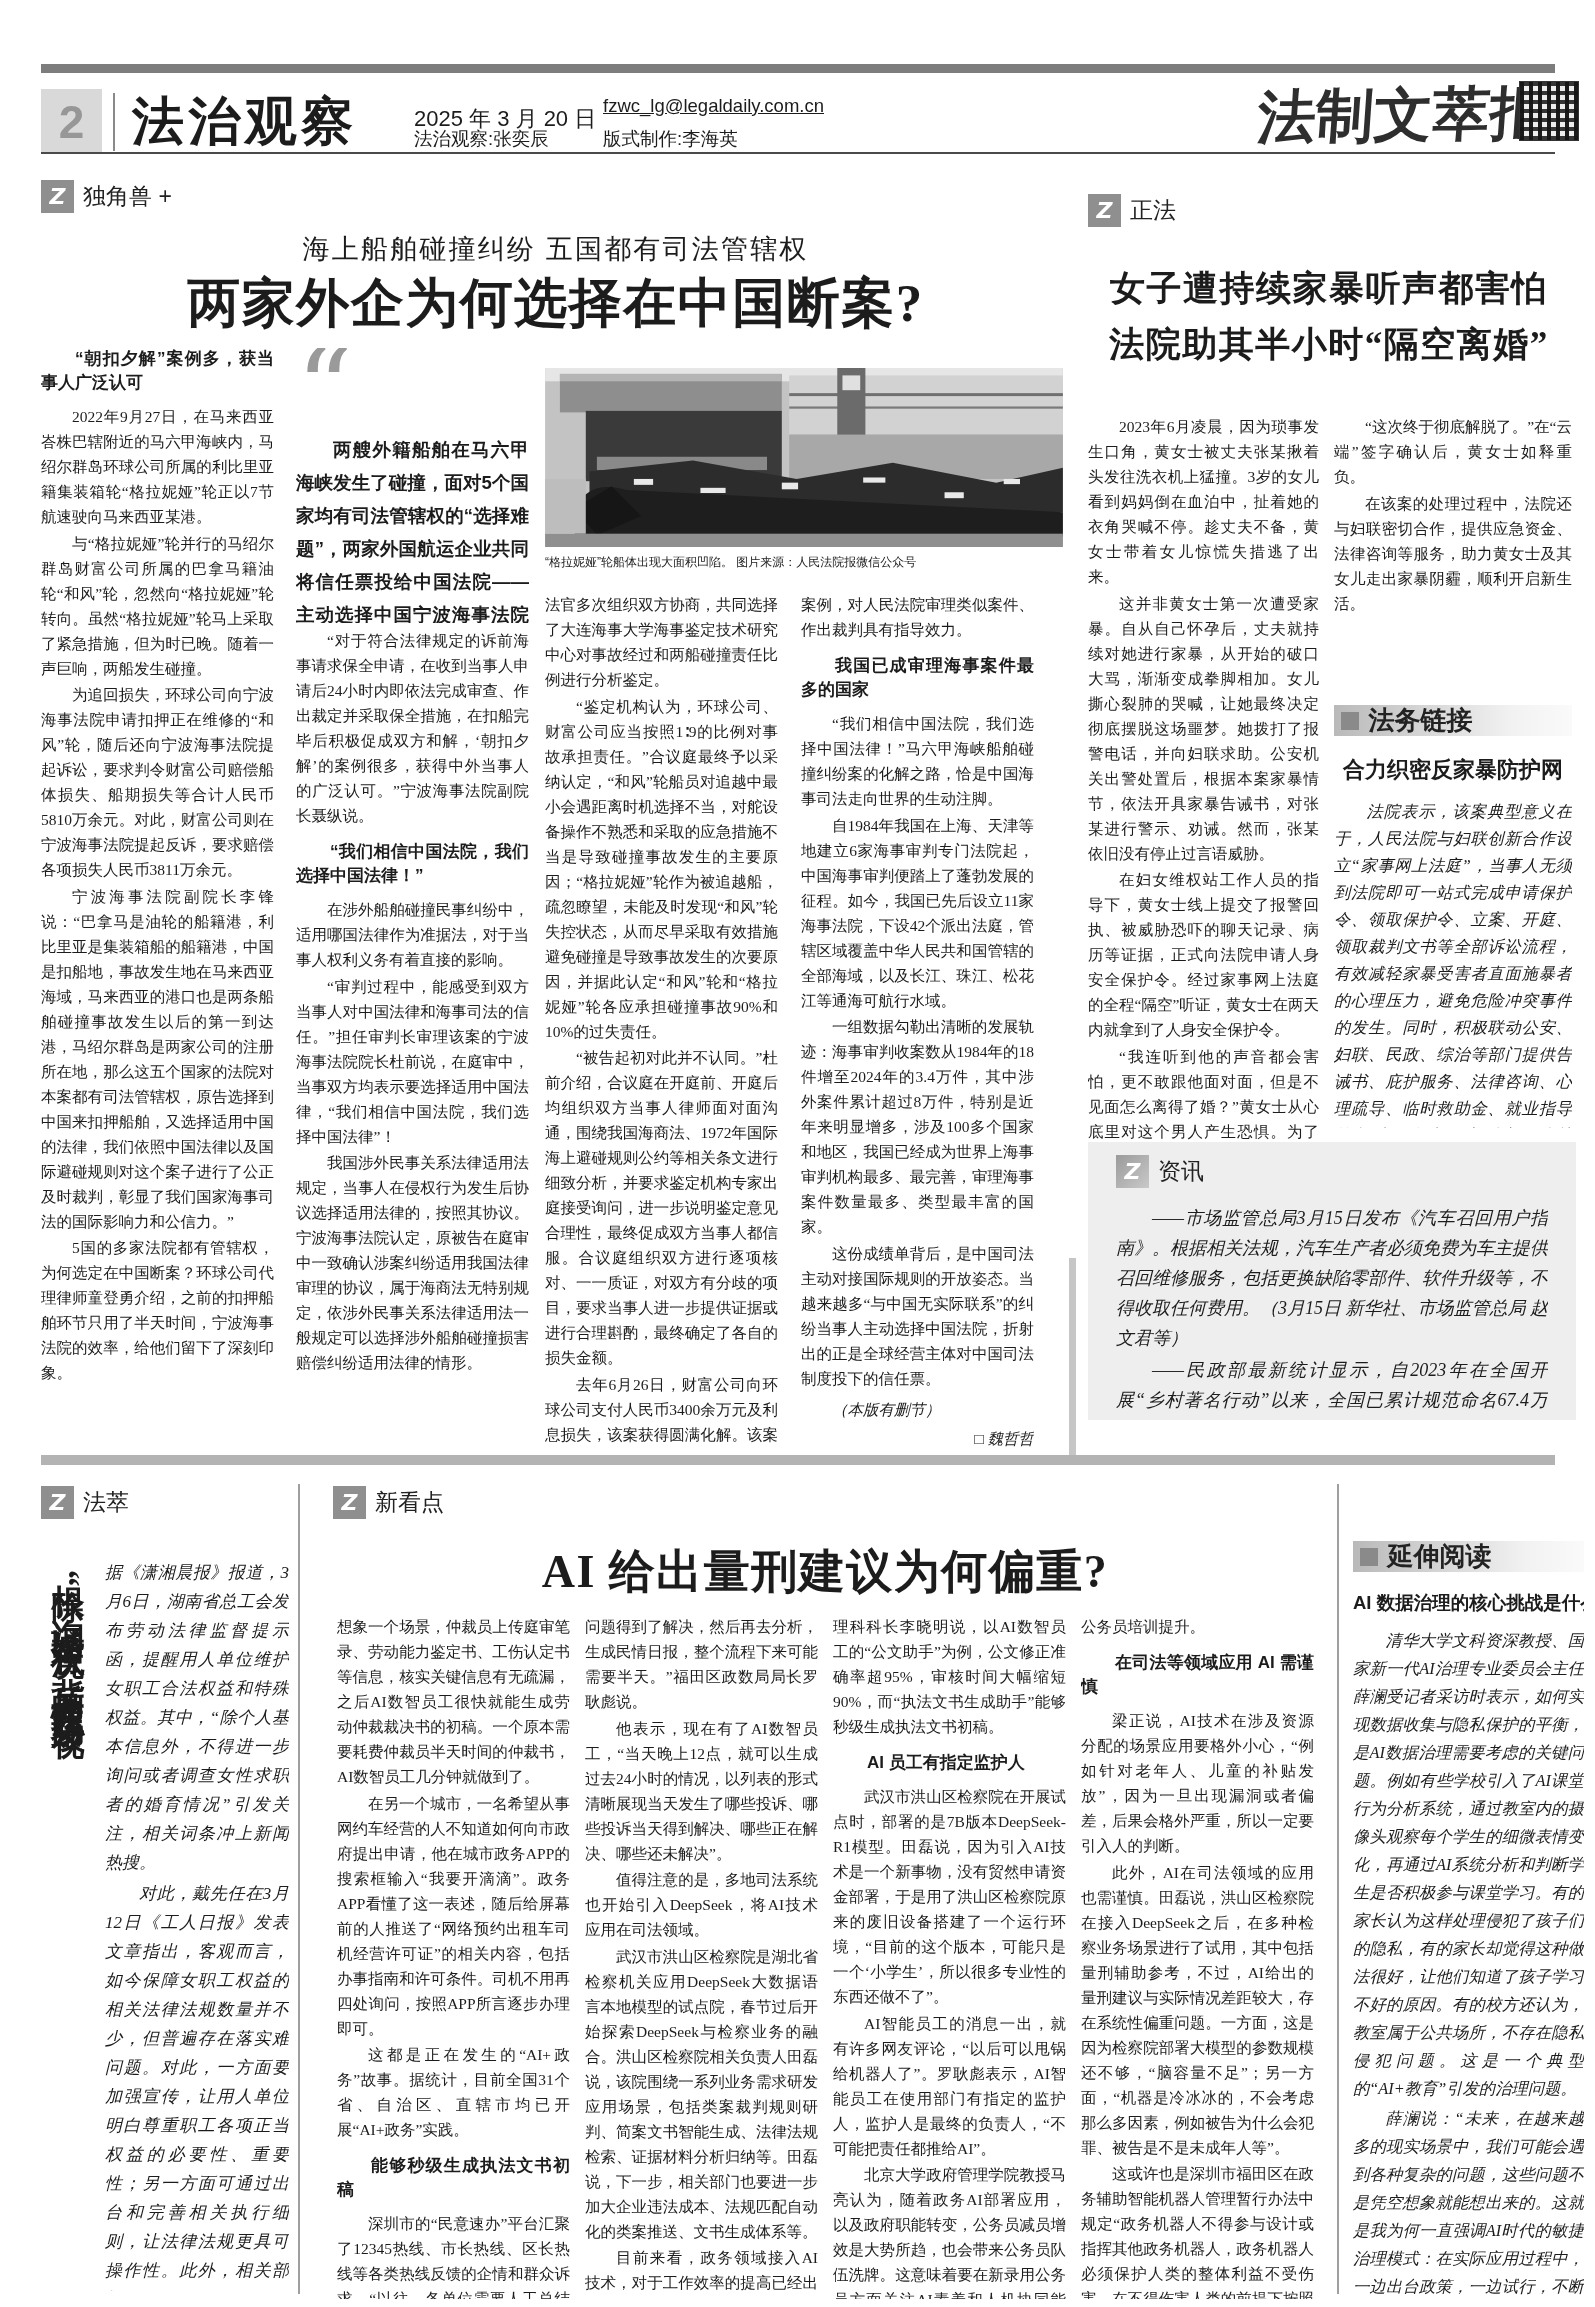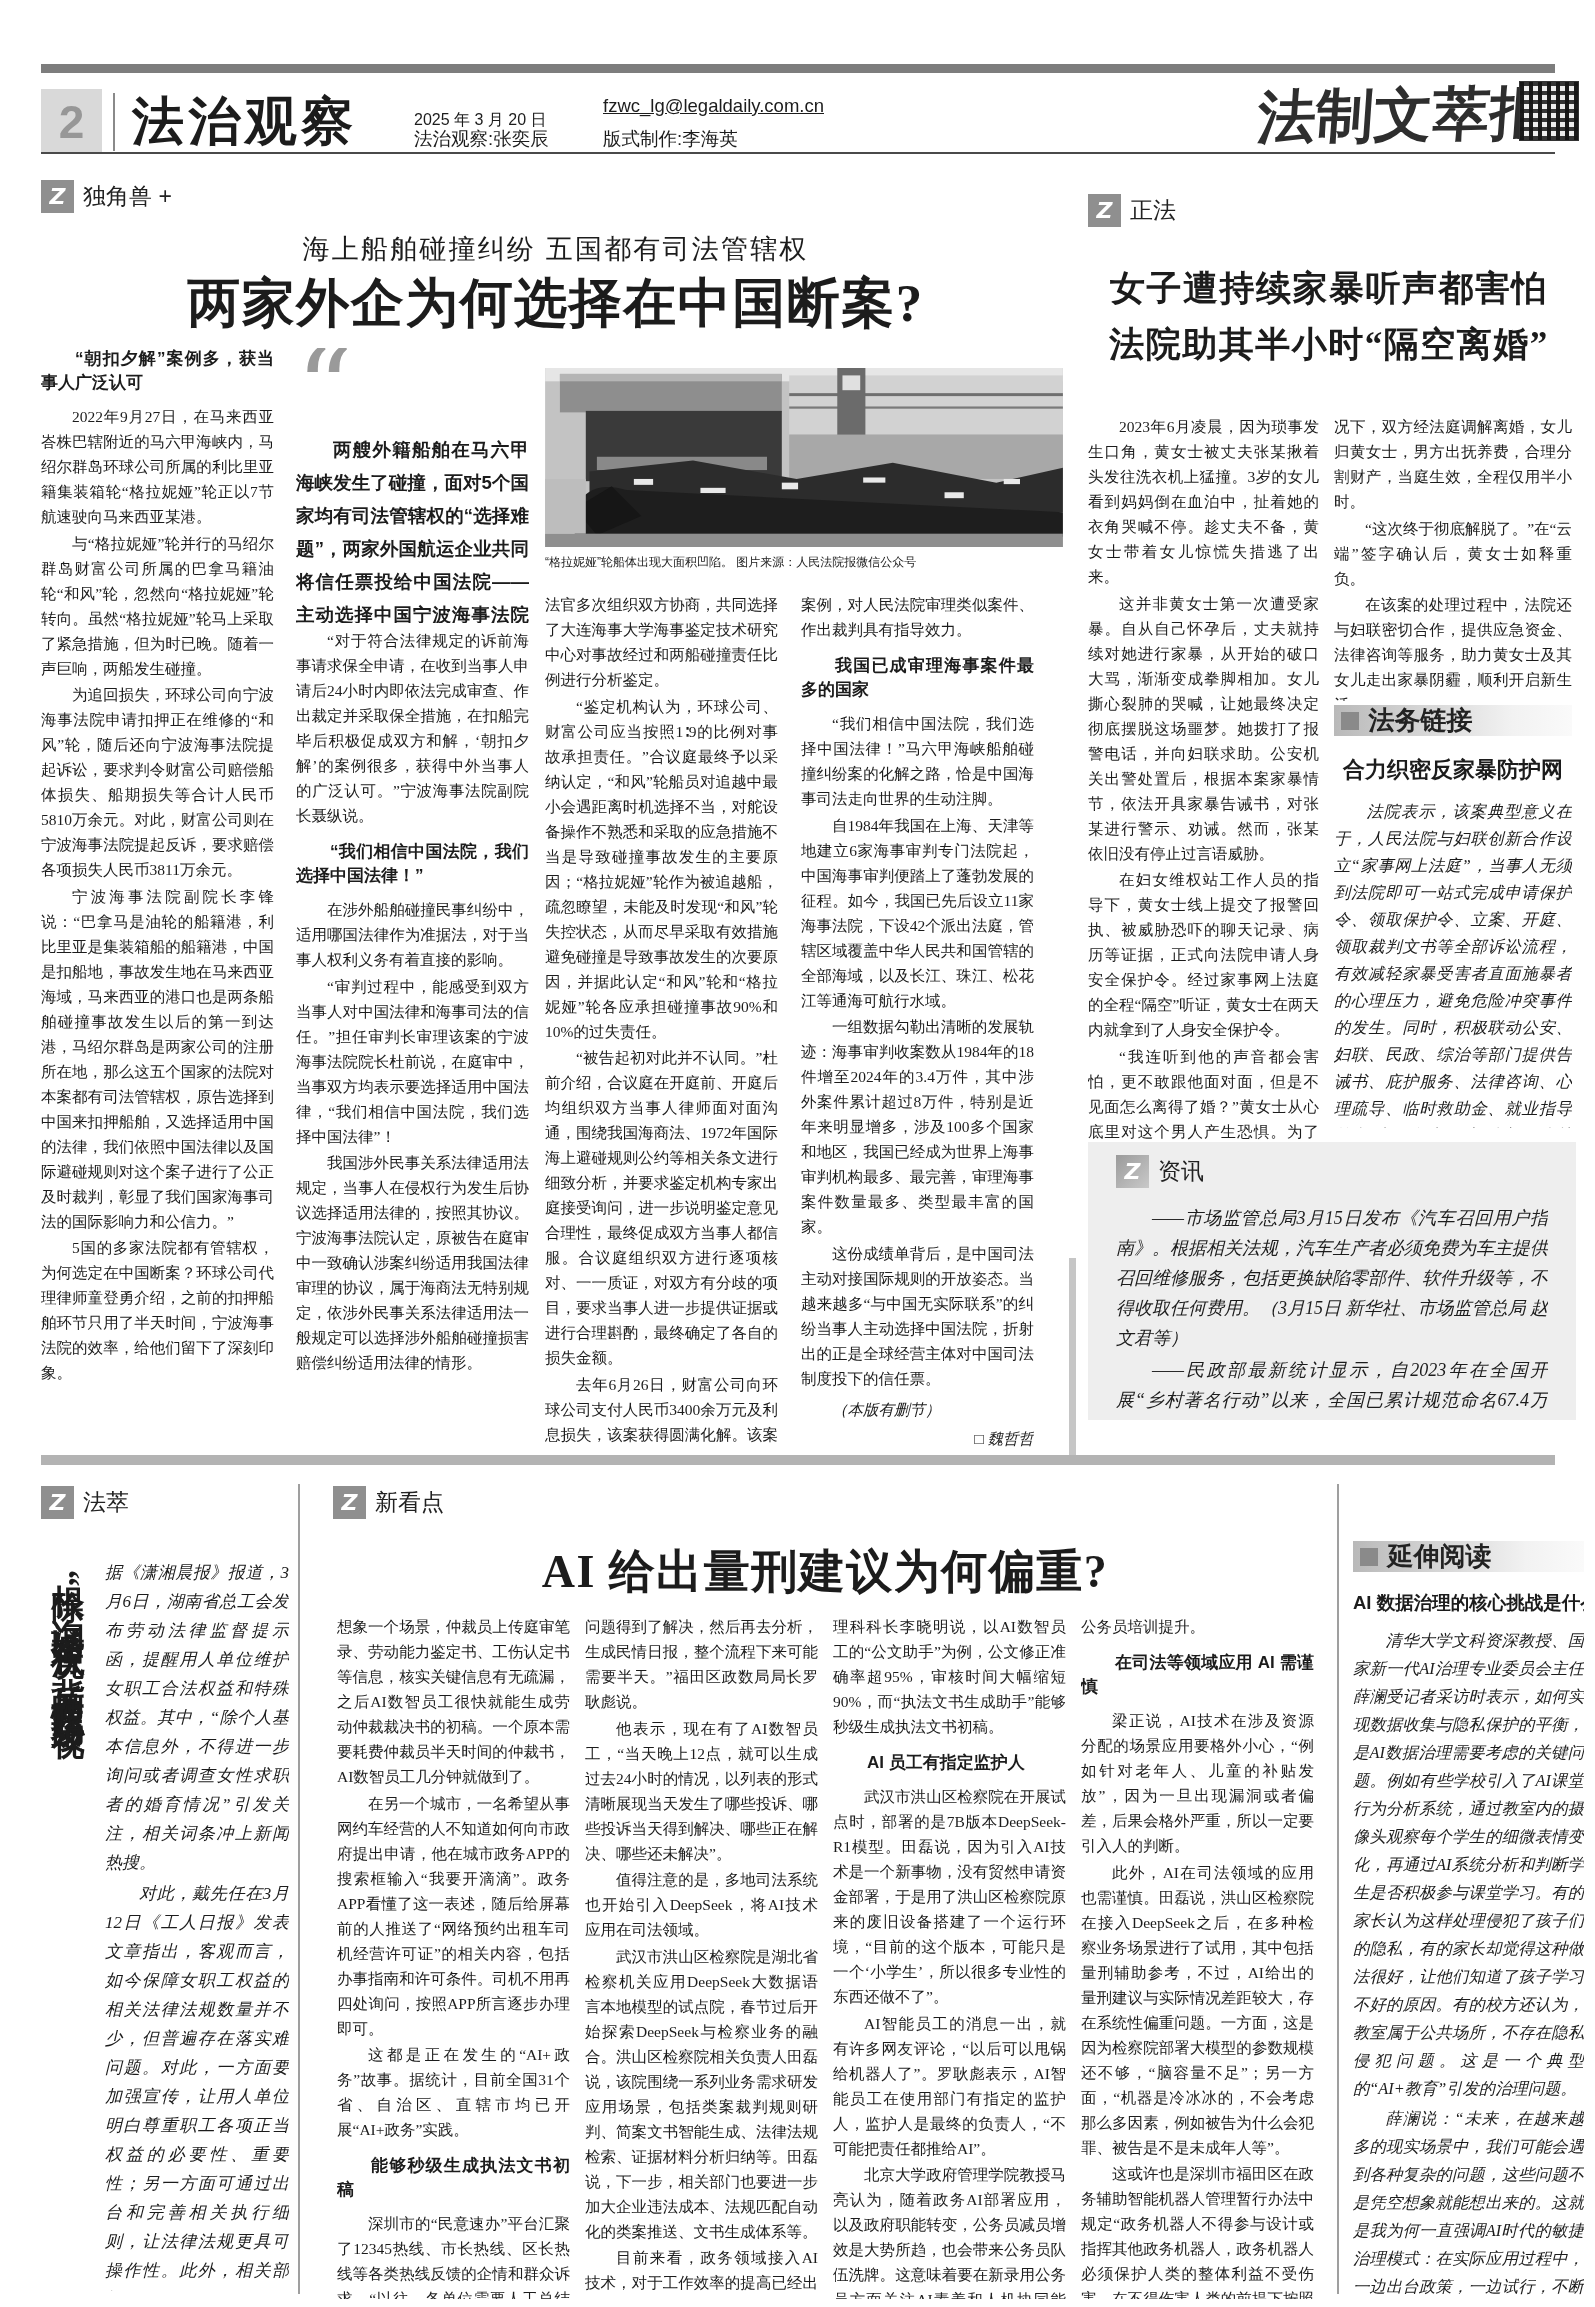--- a/index.html
+++ b/index.html
@@ -41,21 +41,21 @@
 
 <div id="page">
 
   <div class="abs graybar" style="left:41px;top:64px;width:1514px;height:9px;"></div>
 
   <div class="abs" style="left:41px;top:89px;width:61px;height:65px;background:#d9d9d9;display:flex;align-items:center;justify-content:center;">
     <span class="sans" style="font-size:46px;color:#979797;font-weight:bold;">2</span>
   </div>
   <div class="abs" style="left:113px;top:93px;width:2.2px;height:58px;background:#8a8a8a;"></div>
   <div class="abs sans" style="left:132px;top:87px;font-size:52px;font-weight:bold;letter-spacing:4.4px;">法治观察</div>
-  <div class="abs sans" style="left:414px;top:110px;font-size:16px;">2025 年 3 月 20 日</div>
+  <div class="abs sans" style="left:414px;top:104px;font-size:22px;">2025 年 3 月 20 日</div>
   <div class="abs sans" style="left:414px;top:126px;font-size:18.5px;">法治观察:张奕辰</div>
   <div class="abs sans" style="left:603px;top:95px;font-size:18.5px;text-decoration:underline;">fzwc_lg@legaldaily.com.cn</div>
   <div class="abs sans" style="left:603px;top:126px;font-size:18.5px;">版式制作:李海英</div>
   <div class="abs" style="left:1258px;top:77px;width:255px;font-size:58px;font-weight:bold;color:#2e2e2e;transform:skewX(-5deg) rotate(-1deg);white-space:nowrap;">法制文萃报</div>
   <div class="abs qr" style="left:1519px;top:81px;width:58px;height:58px;"></div>
   <div class="abs rule" style="left:41px;top:152px;width:1514px;height:2.2px;"></div>
 
   <div class="abs ztag" style="left:41px;top:180px;">
     <div class="zbox">Z</div>
     <div class="ztxt">独角兽 +</div>
@@ -144,21 +144,20 @@
     <div>女子遭持续家暴听声都害怕</div>
     <div>法院助其半小时“隔空离婚”</div>
   </div>
   <div class="abs col" style="left:1088px;top:414px;width:231px;height:999px;">
       <div class="blk p">2023年6月凌晨，因为琐事发生口角，黄女士被丈夫张某揪着头发往洗衣机上猛撞。3岁的女儿看到妈妈倒在血泊中，扯着她的衣角哭喊不停。趁丈夫不备，黄女士带着女儿惊慌失措逃了出来。</div>
       <div class="blk p">这并非黄女士第一次遭受家暴。自从自己怀孕后，丈夫就持续对她进行家暴，从开始的破口大骂，渐渐变成拳脚相加。女儿撕心裂肺的哭喊，让她最终决定彻底摆脱这场噩梦。她拨打了报警电话，并向妇联求助。公安机关出警处置后，根据本案家暴情节，依法开具家暴告诫书，对张某进行警示、劝诫。然而，张某依旧没有停止过言语威胁。</div>
       <div class="blk p">在妇女维权站工作人员的指导下，黄女士线上提交了报警回执、被威胁恐吓的聊天记录、病历等证据，正式向法院申请人身安全保护令。经过家事网上法庭的全程“隔空”听证，黄女士在两天内就拿到了人身安全保护令。</div>
       <div class="blk p">“我连听到他的声音都会害怕，更不敢跟他面对面，但是不见面怎么离得了婚？”黄女士从心底里对这个男人产生恐惧。为了减轻家暴受害人的心理压力，广东省佛山市顺德区人民法院在受理案件后，又依托“家事网上法庭”展开诉讼程序，黄女士在维权站工作人员的陪同下走进网上法庭，而男方则来到法院现场。在确认和好无望的情</div>
     </div>
   <div class="abs col" style="left:1334px;top:414px;width:238px;height:287px;">
-      <div class="blk cont">况下，双方经法庭调解离婚，女儿归黄女士，男方出抚养费，合理分割财产，当庭生效，全程仅用半小时。</div>
       <div class="blk p">“这次终于彻底解脱了。”在“云端”签字确认后，黄女士如释重负。</div>
       <div class="blk p">在该案的处理过程中，法院还与妇联密切合作，提供应急资金、法律咨询等服务，助力黄女士及其女儿走出家暴阴霾，顺利开启新生活。</div>
     </div>
 
   <div class="abs" style="left:1334px;top:705px;width:238px;height:423px;overflow:hidden;">
     <div class="boxhead">
       <div class="sq"></div>
       <div class="lbl">法务链接</div>
     </div>
     <div class="centered sans" style="font-size:22px;font-weight:bold;margin:19px 0 13.3px;">合力织密反家暴防护网</div>

